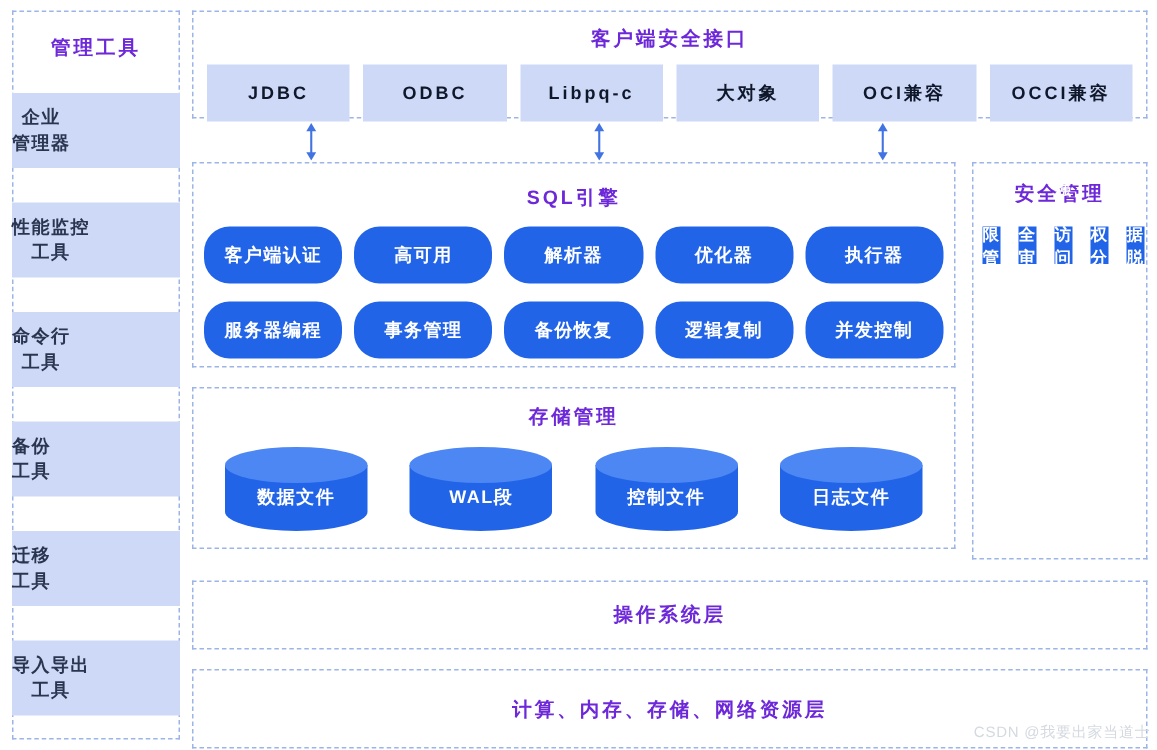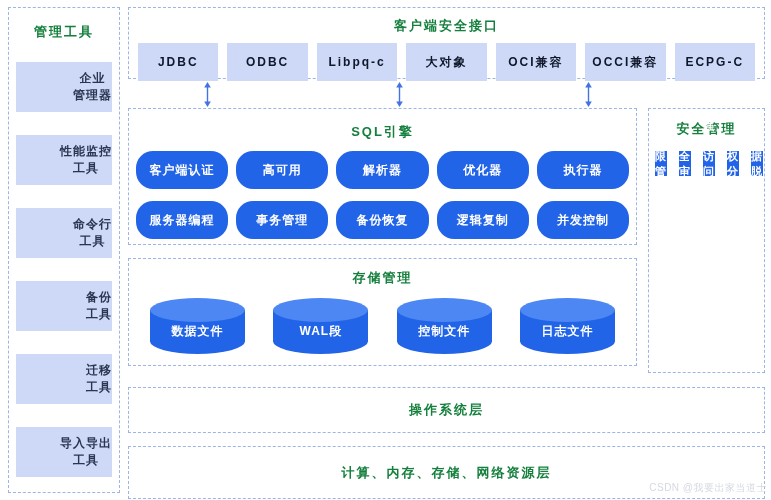--- a/index.html
+++ b/index.html
@@ -13,34 +13,34 @@
   }
   .panel {
     position:absolute;
     border:1px dashed #9db5e6;
     background:#ffffff;
   }
   .panel-title {
     text-align:center;
     font-size:13px;
     font-weight:bold;
-    color:#15803d;
+    color:#6d28d9;
     letter-spacing:2px;
   }
   
   .sidebar { left:8px; top:7px; width:112px; height:486px; }
   .sidebar .panel-title { margin-top:15px; }
   .side-items { display:flex; flex-direction:column; align-items:center; gap:23px; margin-top:21px; }
   .side-box {
-    width:96px; height:50px;
+    width:112px; height:50px;
     background:#cdd9f6;
-    display:flex; align-items:center; justify-content:flex-end;
+    display:flex; align-items:center; justify-content:flex-start;
     text-align:center;
     font-size:12px; font-weight:bold; color:#2a3550;
-    line-height:1.45; letter-spacing:1px;padding-left:31px;
+    line-height:1.45; letter-spacing:1px;
   }
   .side-box span { white-space:pre-line; }
   
   .client { left:128px; top:7px; width:637px; height:72px; }
   .client .panel-title { margin-top:9px; }
   .client-row { display:flex; gap:9px; padding:8px 9px 0 9px; }
   .client-btn {
     flex:1; height:38px;
     background:#cdd9f6;
     display:flex; align-items:center; justify-content:center;
@@ -154,21 +154,20 @@
 
   <div class="panel client">
     <div class="panel-title">客户端安全接口</div>
     <div class="client-row">
       <div class="client-btn">JDBC</div>
       <div class="client-btn">ODBC</div>
       <div class="client-btn">Libpq-c</div>
       <div class="client-btn">大对象</div>
       <div class="client-btn">OCI兼容</div>
       <div class="client-btn">OCCI兼容</div>
-      <div class="client-btn">ECPG-C</div>
     </div>
   </div>
 
   <div class="v-arrow" style="left:203px">
     <svg width="9" height="25" viewBox="0 0 9 25">
         <line x1="4.5" y1="4" x2="4.5" y2="21" stroke="#4273e2" stroke-width="1.4"></line>
         <path d="M4.5 0 L1.2 5.5 L7.8 5.5 Z" fill="#4273e2"></path>
         <path d="M4.5 25 L1.2 19.5 L7.8 19.5 Z" fill="#4273e2"></path>
       </svg>
   </div>

